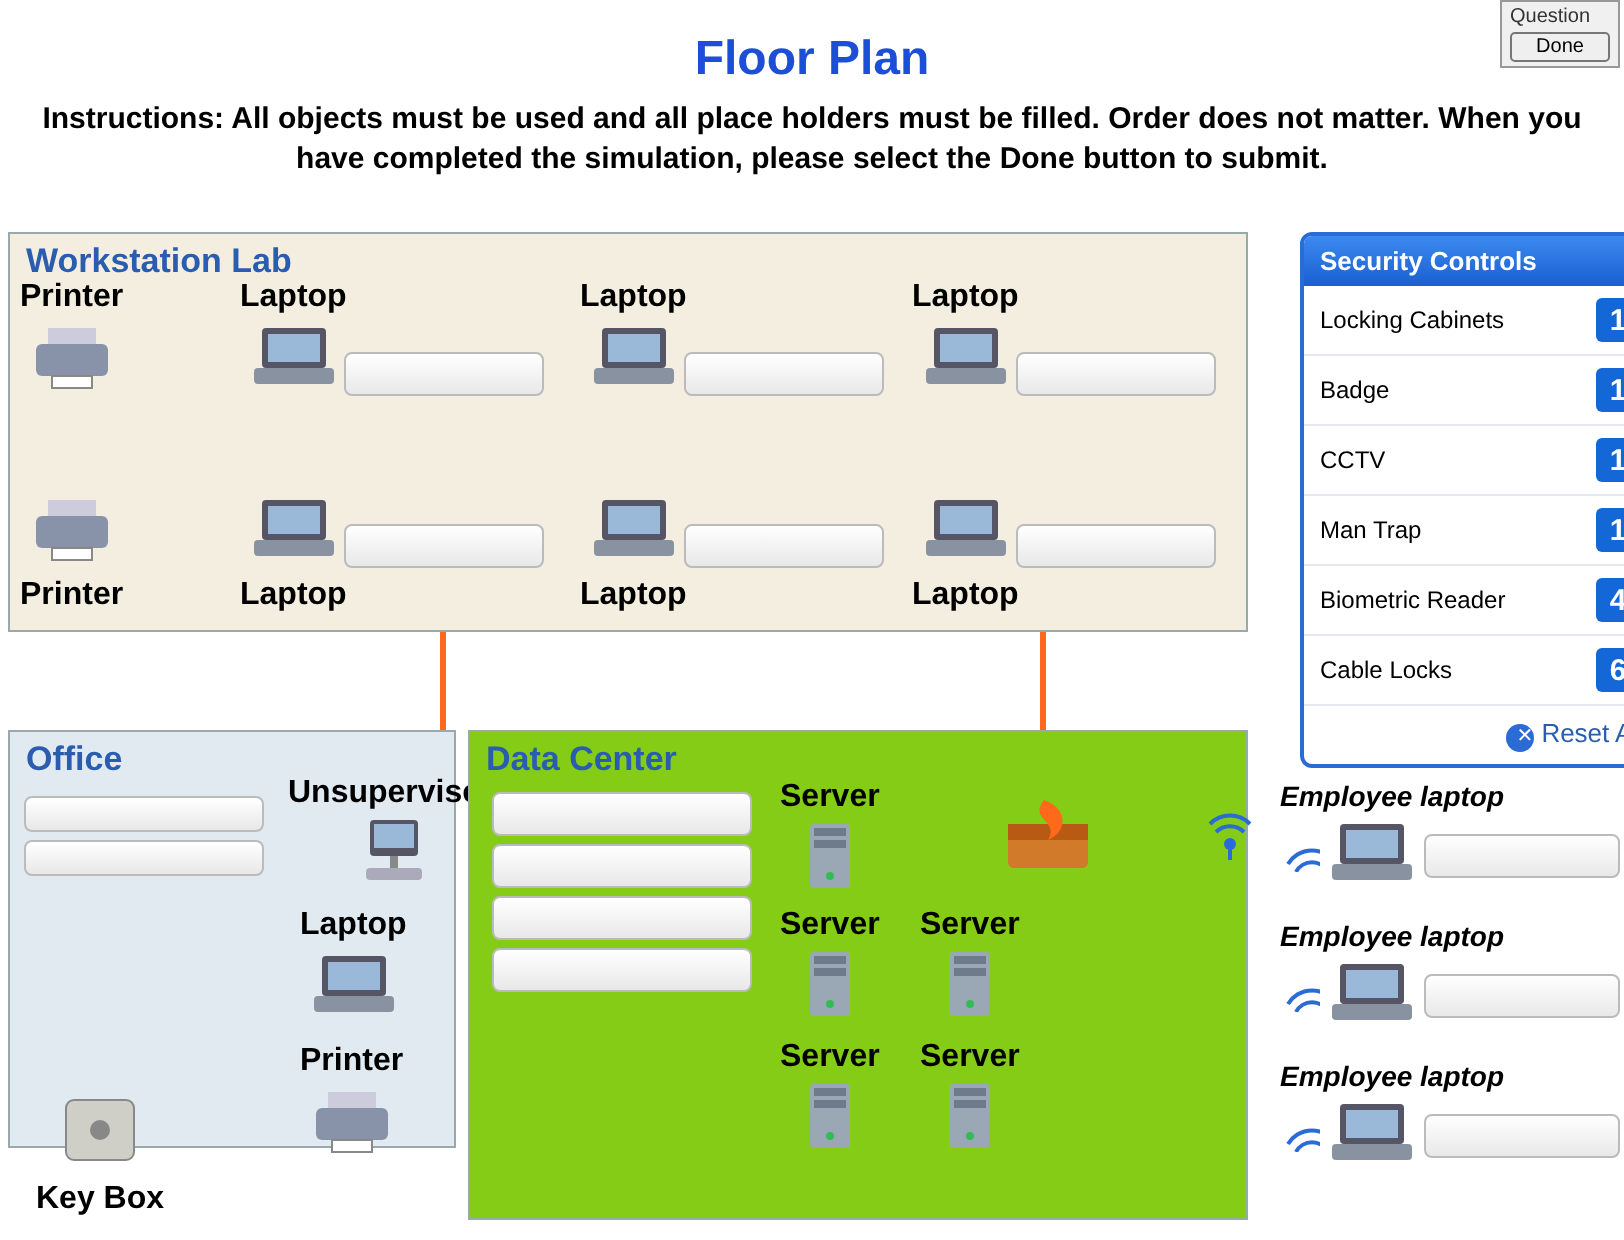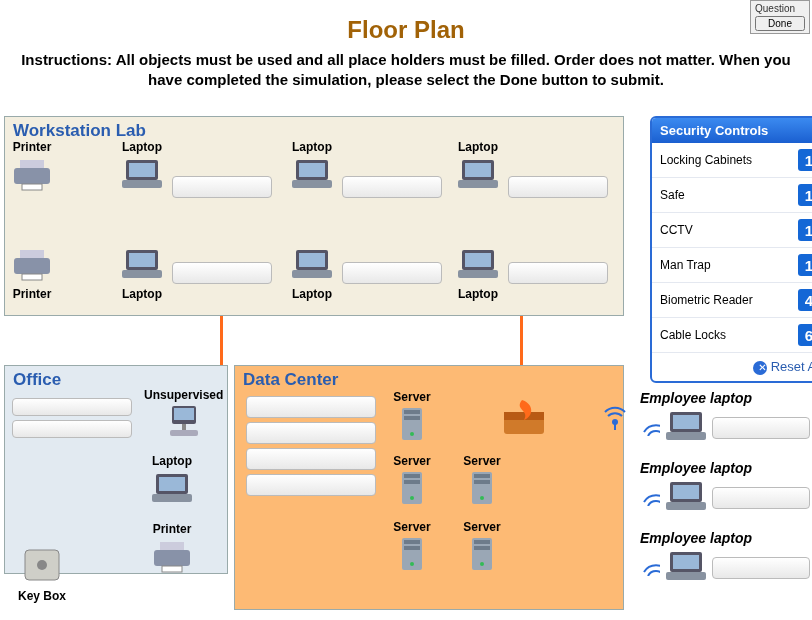--- a/index.html
+++ b/index.html
@@ -1,34 +1,34 @@
 <!DOCTYPE html>
 <html><head>
 <meta charset="utf-8">
 <style>
   * { box-sizing: border-box; margin: 0; padding: 0; }
   body { font-family: Arial, sans-serif; font-size: 13px; background: #fff; width: 812px; height: 620px; position: relative; overflow: hidden; }
   .topright { position: absolute; top: 0; right: 2px; border: 1px solid #999; padding: 2px 4px; background: #f0f0f0; width: 60px; }
   .topright .q { font-size: 10px; color: #333; }
   .topright button { font-size: 10px; width: 100%; margin-top: 2px; }
-  .title { text-align: center; font-size: 24px; color: #a16207; font-weight: bold; padding: 16px 0 6px 0; }
+  .title { text-align: center; font-size: 24px; color: #1d4ed8; font-weight: bold; padding: 16px 0 6px 0; }
   .instr { text-align: center; font-size: 15px; font-weight: bold; padding: 0 20px 10px 20px; line-height: 1.3; }
   .canvas { position: absolute; top: 110px; left: 0; width: 812px; height: 510px; }
   .zone { position: absolute; border: 1px solid #9aa; }
   .zone-title { font-size: 17px; color: #2a5db0; font-weight: bold; padding: 4px 8px; }
   .unsup { left: 4px; top: 6px; width: 620px; height: 200px; background: #f3eedf; }
   .office { left: 4px; top: 255px; width: 224px; height: 209px; background: #e2eaf1; }
-  .datac  { left: 234px; top: 255px; width: 390px; height: 245px; background: #fdba74; }
+  .datac  { left: 234px; top: 255px; width: 390px; height: 245px; background: #84cc16; }
   .panel { position: absolute; top: 6px; left: 650px; width: 180px; border: 2px solid #2a6bd6; border-radius: 6px; background: #fff; }
   .panel-hdr { background: linear-gradient(#3b8af0,#1a5fd0); color: #fff; font-weight: bold; font-size: 13px; padding: 5px 8px; border-radius: 4px 4px 0 0; }
   .ctl { display: flex; justify-content: space-between; align-items: center; padding: 6px 8px; border-bottom: 1px solid #e4e8f0; font-size: 12px; }
   .ctl .badge { background: #1467d6; color: #fff; width: 22px; height: 22px; display: flex; align-items: center; justify-content: center; font-weight: bold; border-radius: 3px; font-size: 15px; }
   .reset { text-align: right; padding: 6px; color: #2a5db0; font-size: 13px; cursor: pointer; }
   .reset-ico { display: inline-block; width: 14px; height: 14px; border-radius: 50%; background: #2a6bd6; color: #fff; line-height: 14px; font-size: 10px; margin-right: 4px; }
-  .obj { position: absolute; text-align: center; font-size: 12px; font-weight: bold; }
+  .obj { position: absolute; text-align: center; font-size: 16px; font-weight: bold; }
   .obj .lbl { display: block; margin-bottom: 2px; }
   .obj .lblb { display: block; margin-top: 2px; }
   .slot { position: absolute; width: 100px; height: 22px; background: linear-gradient(#fff,#e8e8e8); border: 1px solid #bbb; border-radius: 4px; }
   .slot-wide { width: 130px; }
   .slot-office { width: 120px; height: 18px; }
   .ico-laptop, .ico-printer, .ico-work, .ico-server, .ico-fire, .ico-ap, .ico-keybox { display: inline-block; }
   .ico-laptop svg, .ico-printer svg, .ico-work svg, .ico-server svg { width: 44px; height: 36px; }
   .ico-fire svg { width: 48px; height: 40px; }
   .ico-ap svg { width: 30px; height: 30px; }
   .ico-keybox svg { width: 38px; height: 38px; }
@@ -250,21 +250,21 @@
         </svg></span>
   </div>
 
   <div class="panel">
     <div class="panel-hdr">Security Controls</div>
     <div class="ctl">
         <span>Locking Cabinets</span>
         <span class="badge">1</span>
       </div>
     <div class="ctl">
-        <span>Safe</span>
+        <span>Badge</span>
         <span class="badge">1</span>
       </div>
     <div class="ctl">
         <span>CCTV</span>
         <span class="badge">1</span>
       </div>
     <div class="ctl">
         <span>Man Trap</span>
         <span class="badge">1</span>
       </div>

